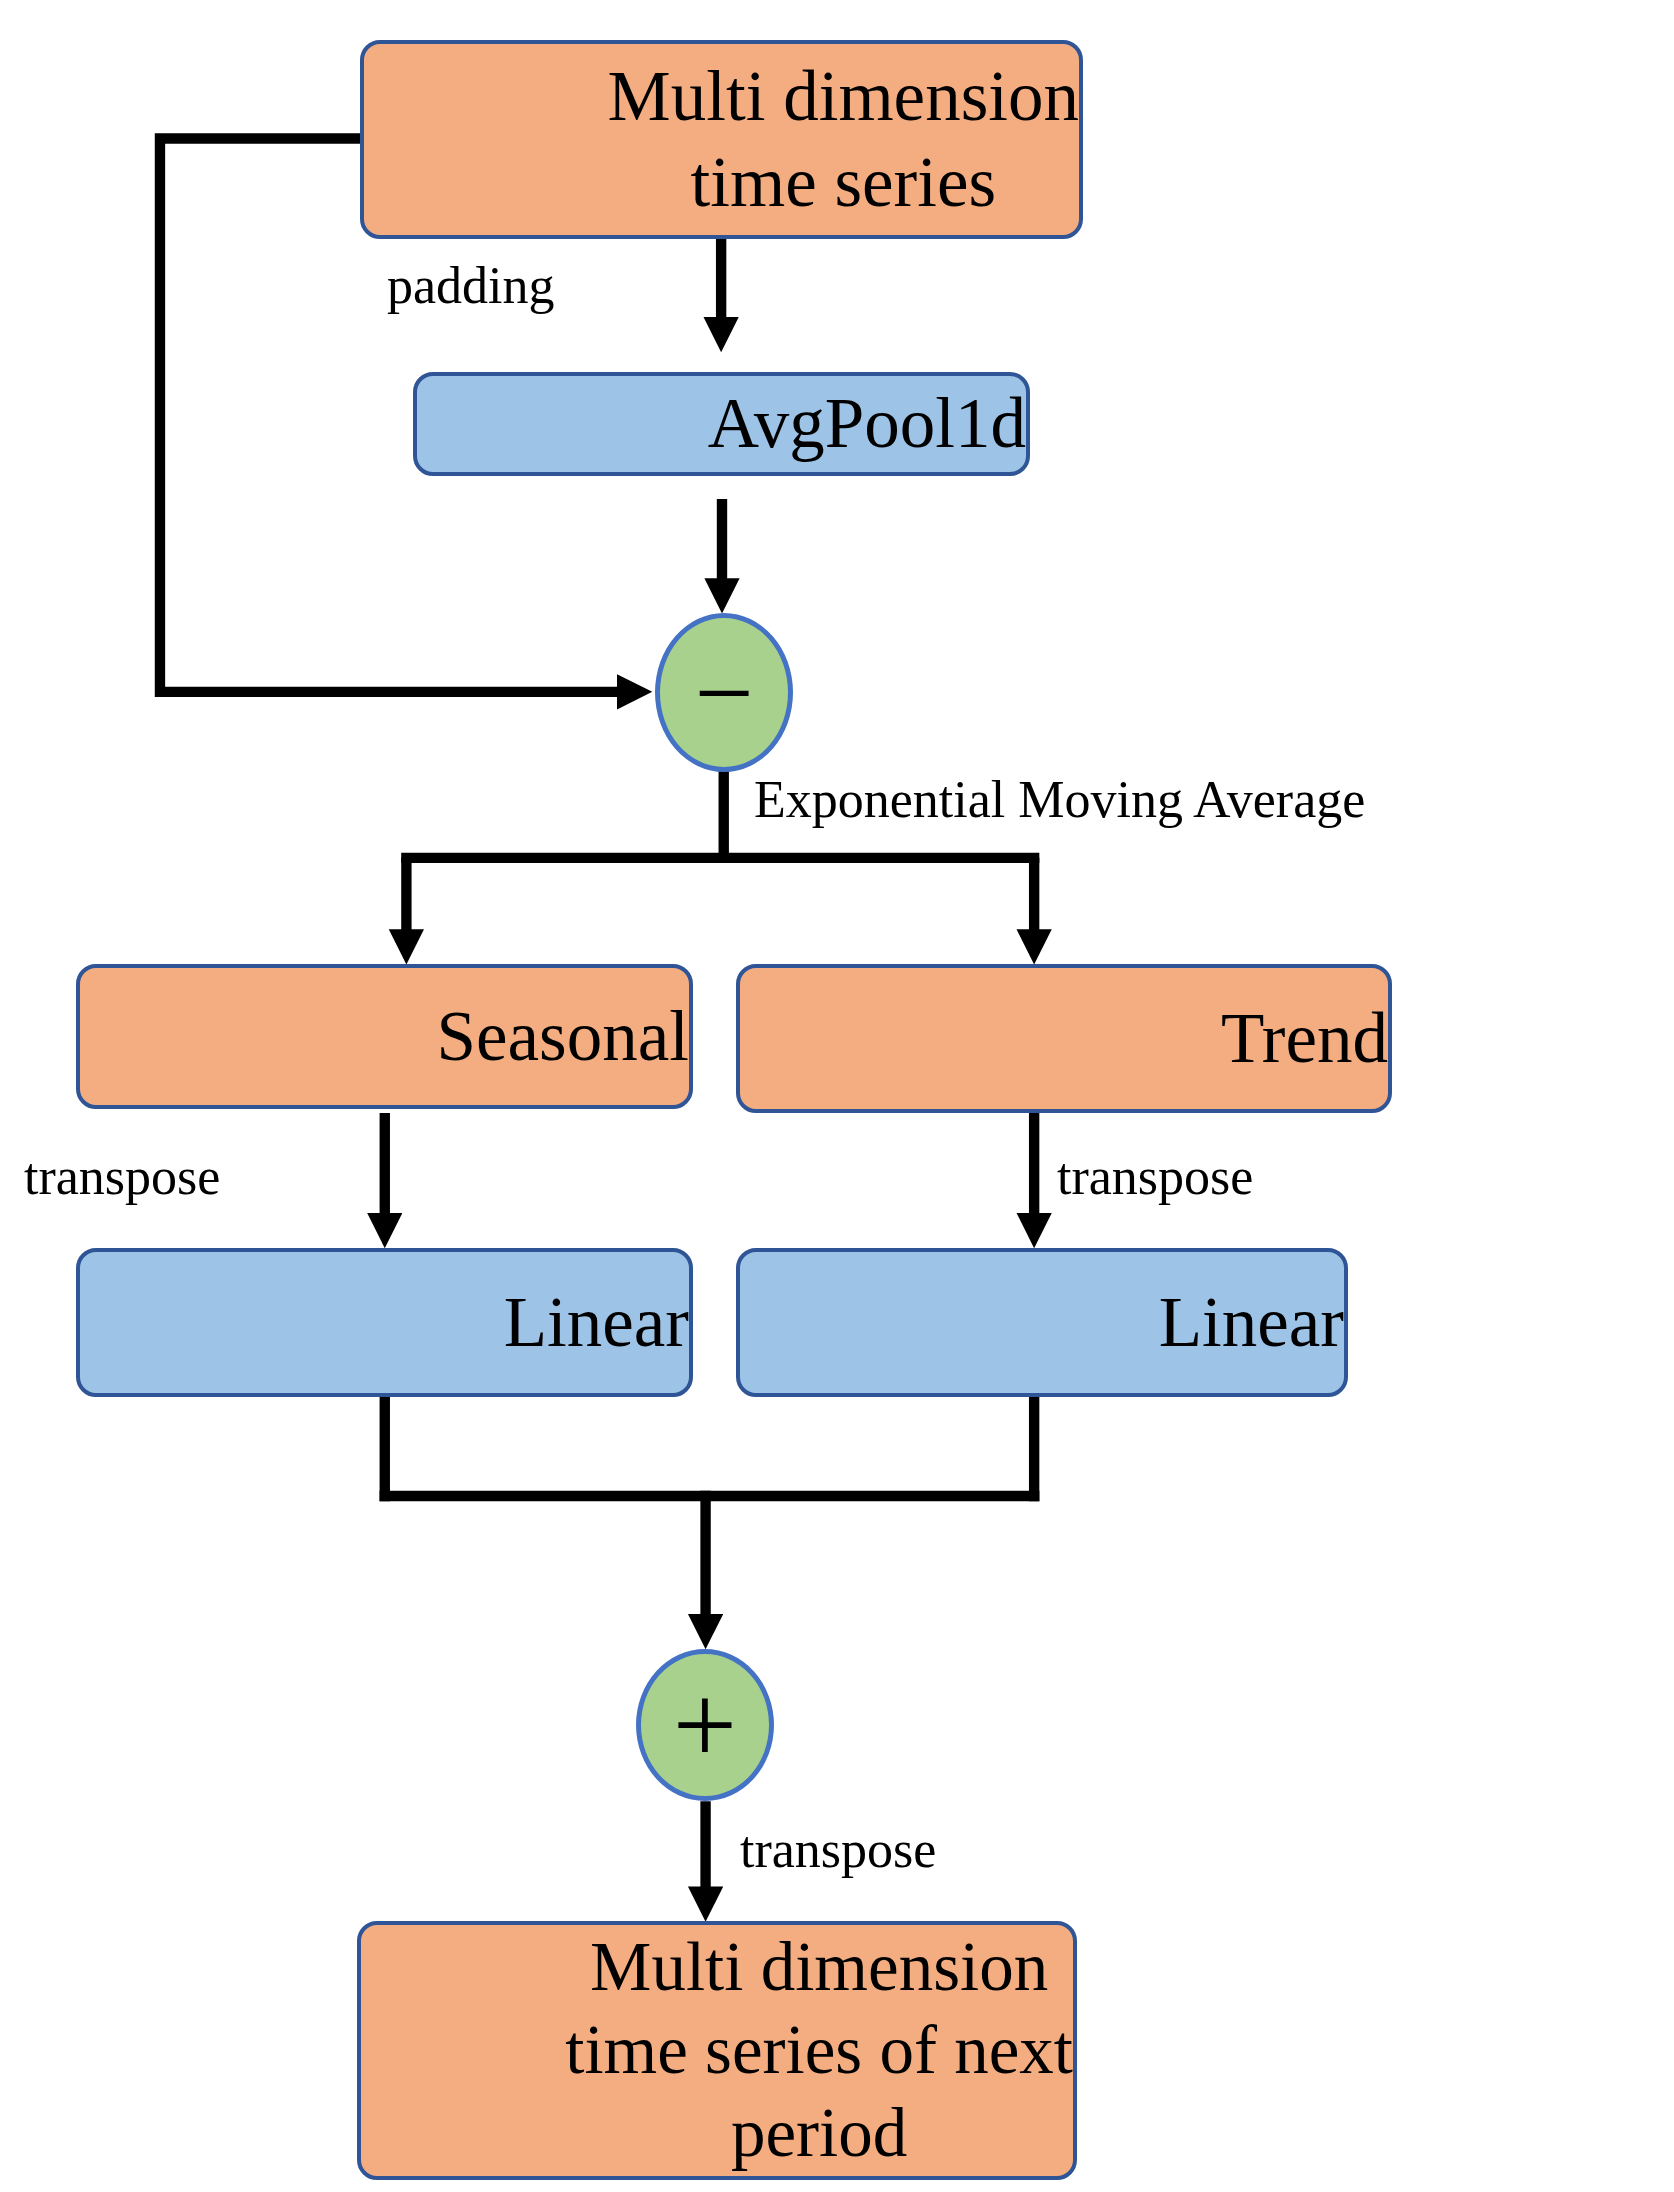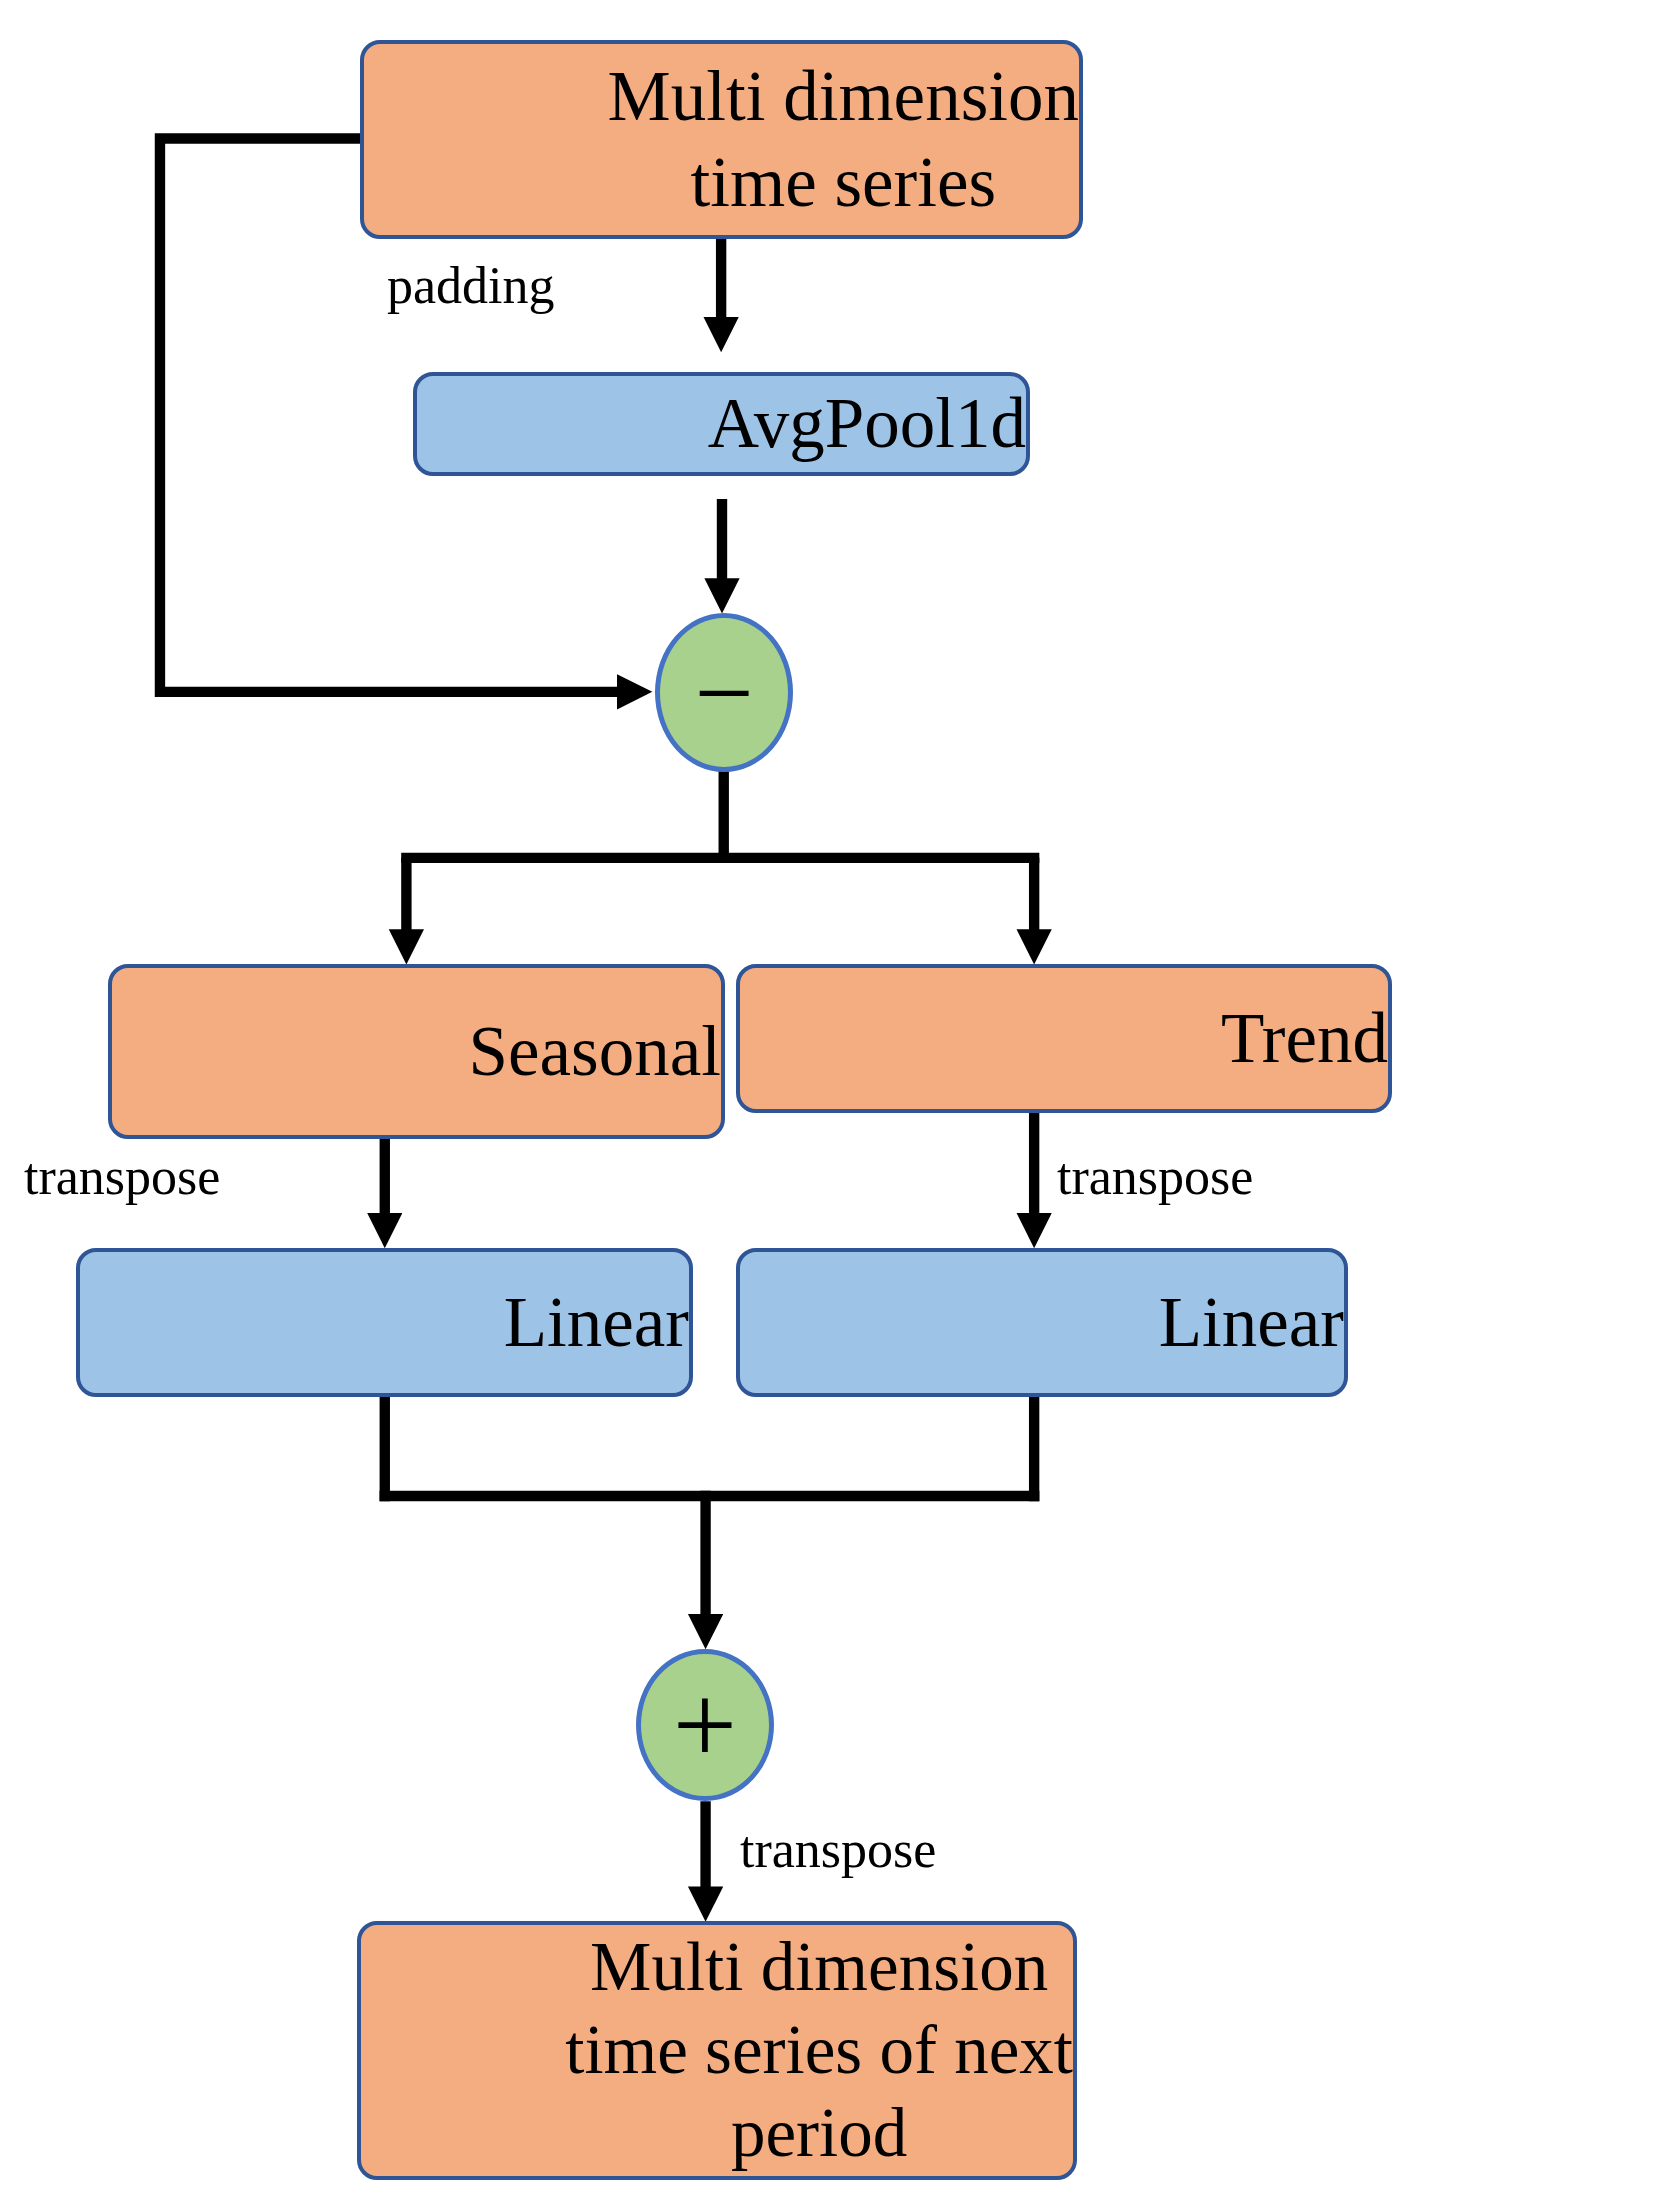--- a/index.html
+++ b/index.html
@@ -108,21 +108,21 @@
   </div>
 
   <div class="node blue" style="left:413px;top:372px;width:617px;height:104px;">
     <span class="lbl">AvgPool1d</span>
   </div>
 
   <div class="op op-minus" style="left:655px;top:613px;width:138px;height:159px;">
     <span>−</span>
   </div>
 
-  <div class="node orange" style="left:76px;top:964px;width:617px;height:175px;margin-left:32px;">
+  <div class="node orange" style="left:76px;top:964px;width:617px;height:145px;">
     <span class="lbl">Seasonal</span>
   </div>
 
   <div class="node orange" style="left:736px;top:964px;width:656px;height:149px;">
     <span class="lbl">Trend</span>
   </div>
 
   <div class="node blue" style="left:76px;top:1248px;width:617px;height:149px;">
     <span class="lbl">Linear</span>
   </div>
@@ -136,20 +136,21 @@
   </div>
 
   <div class="node orange" style="left:357px;top:1921px;width:720px;height:259px;font-size:69px;">
     <span class="lbl">Multi dimension
 time series of next
 period</span>
   </div>
 
   <div class="edge-label" style="left:387px;top:256px;">padding</div>
 
+  <div class="edge-label" style="left:754px;top:770px;">Exponential Moving Average</div>
 
   <div class="edge-label" style="left:24px;top:1147px;">transpose</div>
 
   <div class="edge-label" style="left:1057px;top:1147px;">transpose</div>
 
   <div class="edge-label" style="left:740px;top:1820px;">transpose</div>
 
 </div>
 
 

